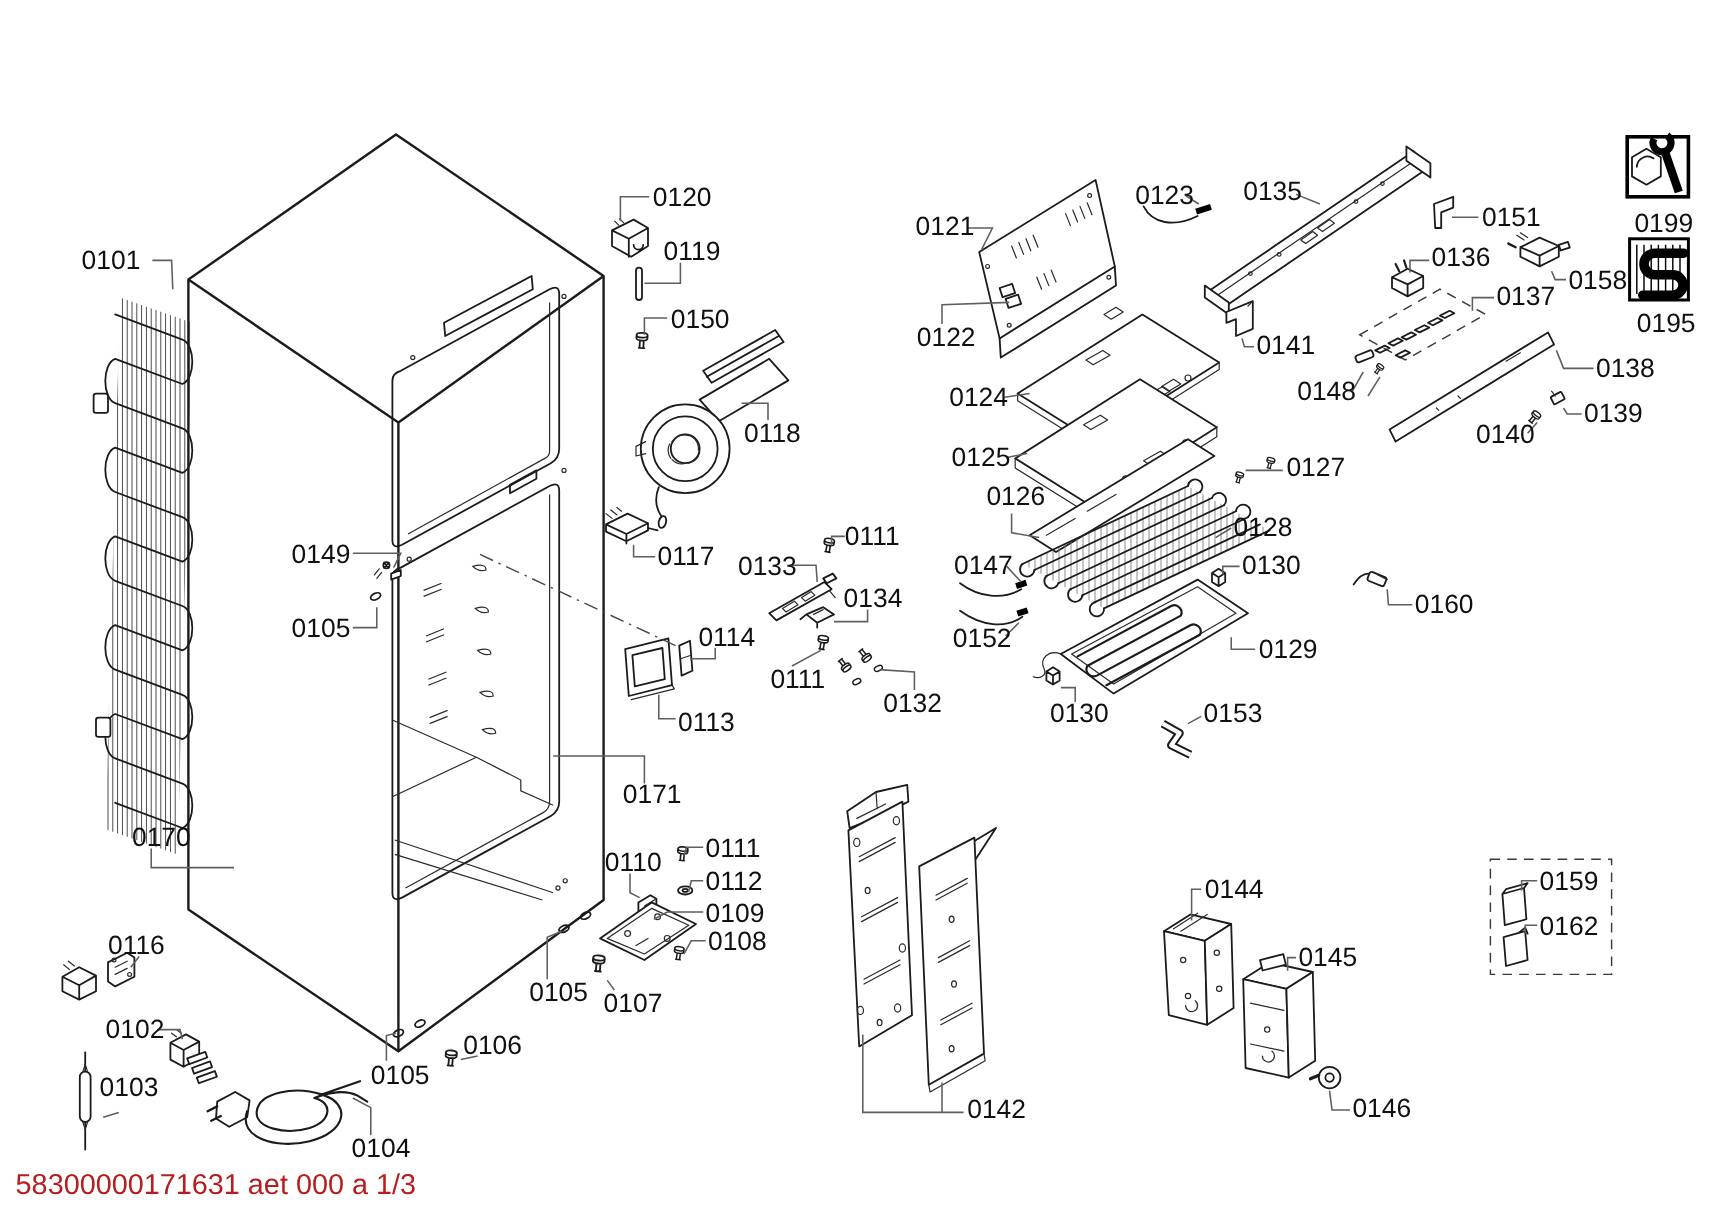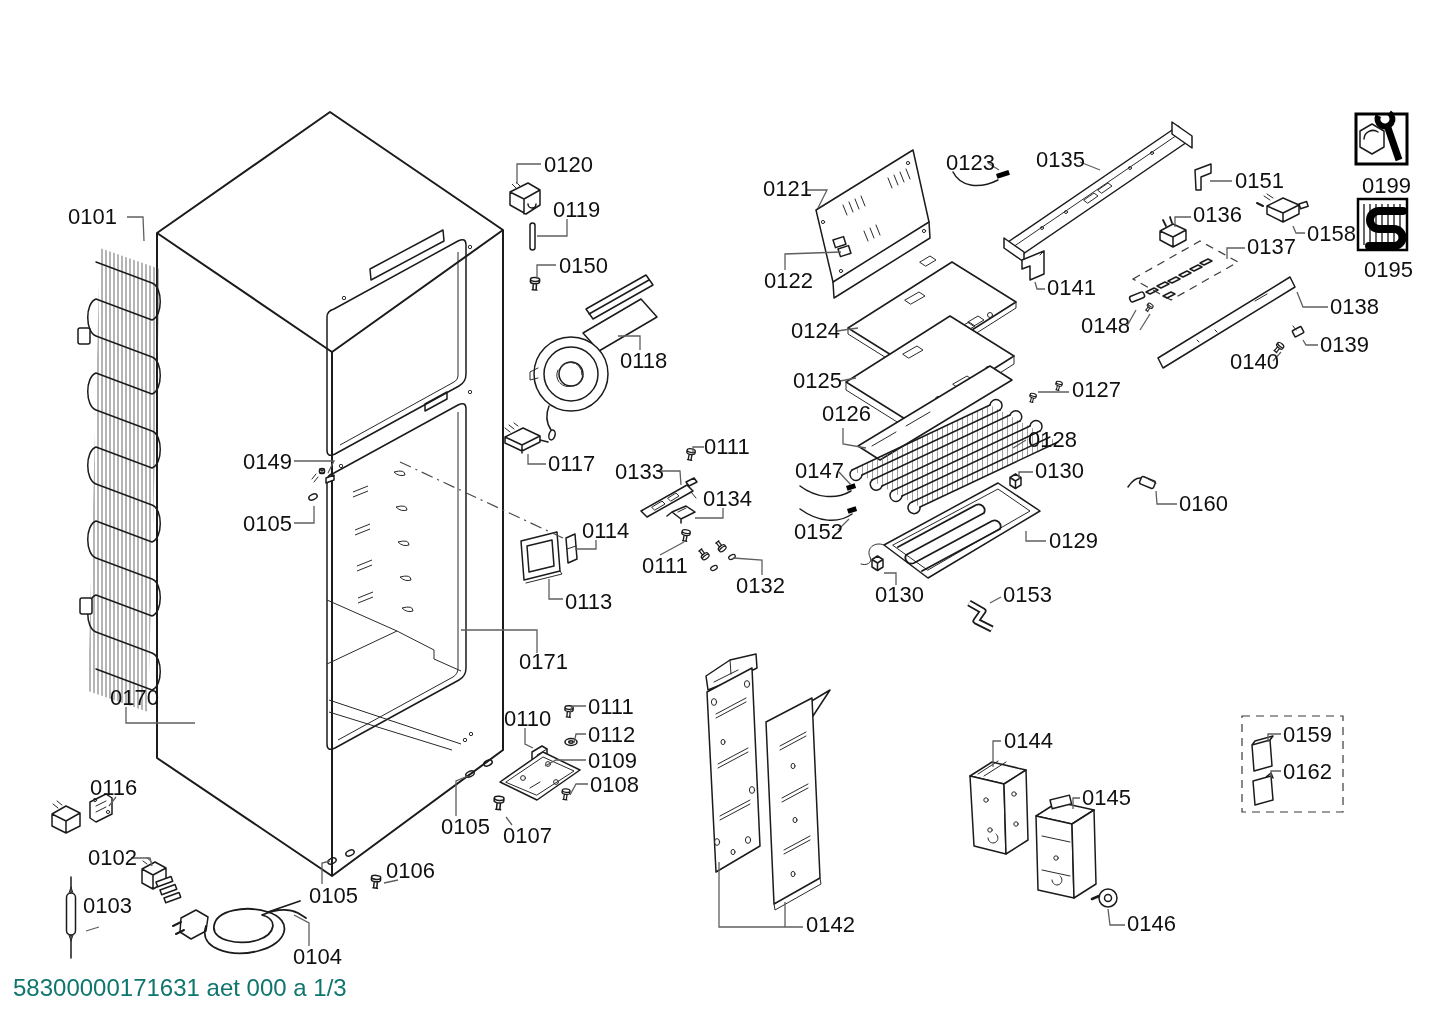--- a/index.html
+++ b/index.html
@@ -8,21 +8,21 @@
   #art{position:absolute;left:0;top:0;width:1442px;height:1019px;}
   .ln{stroke:#1b1b1b;stroke-width:1.5;fill:none;stroke-linejoin:round;stroke-linecap:round;}
   .ln2{stroke:#1b1b1b;stroke-width:2;fill:none;stroke-linejoin:round;}
   .thin{stroke:#2a2a2a;stroke-width:1;fill:none;}
   .wf{fill:#fff;}
   .blk{fill:#000;stroke:none;}
   .leader{stroke:#5f5f5f;stroke-width:1.3;fill:none;}
   .dash{stroke:#3a3a3a;stroke-width:1.2;fill:none;stroke-dasharray:8 6;}
   .dashdot{stroke:#4a4a4a;stroke-width:1.2;fill:none;stroke-dasharray:12 5 2 5;}
   .part-label{font:22px "Liberation Sans",sans-serif;fill:#101010;}
-  #footer-text{position:absolute;left:13px;top:974px;font-size:24px;color:#0f766e;
+  #footer-text{position:absolute;left:13px;top:974px;font-size:24px;color:#b91c1c;
                font-family:"Liberation Sans",sans-serif;white-space:nowrap;}
 </style>
 </head>
 <body>
 
 <div id="stage">
 <svg id="art" viewBox="0 0 1442 1019" xmlns="http://www.w3.org/2000/svg">
   <defs>
     <pattern id="fins" width="4" height="10" patternUnits="userSpaceOnUse">
       <path d="M2,0 V10" stroke="#444" stroke-width="0.8"></path>

